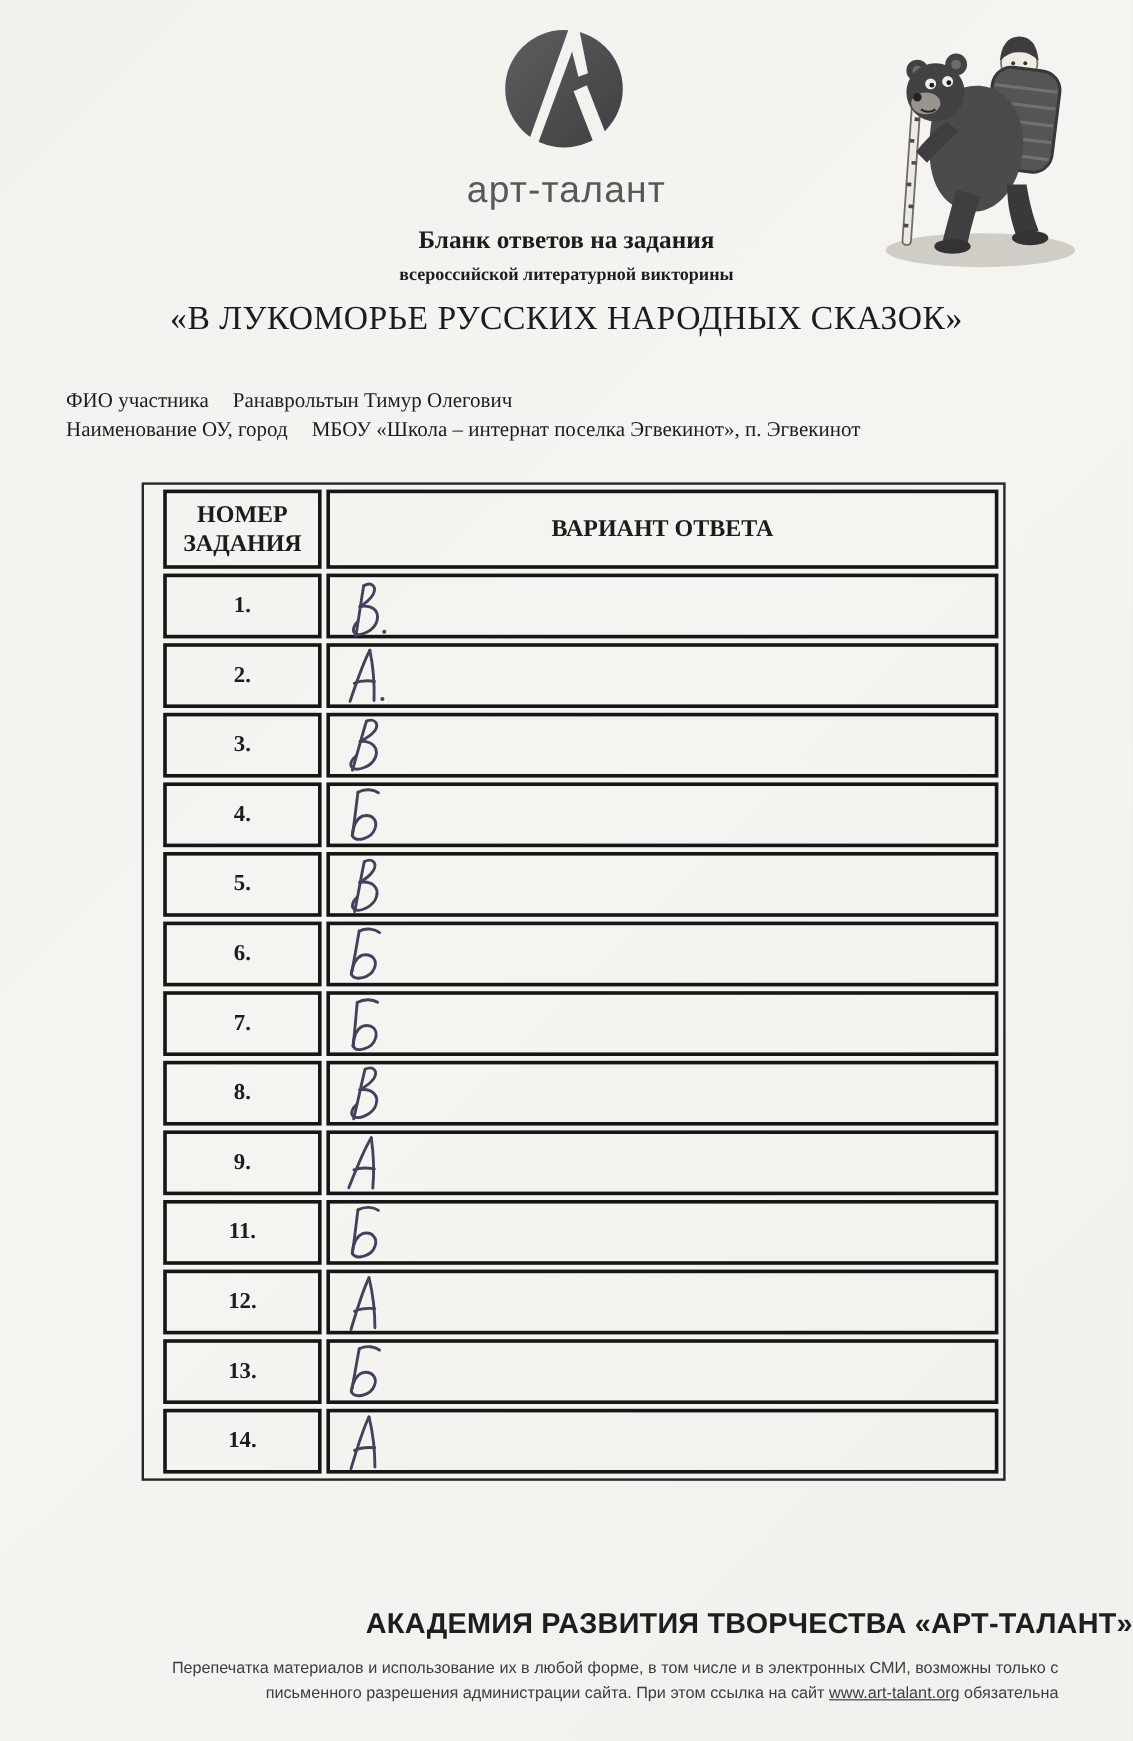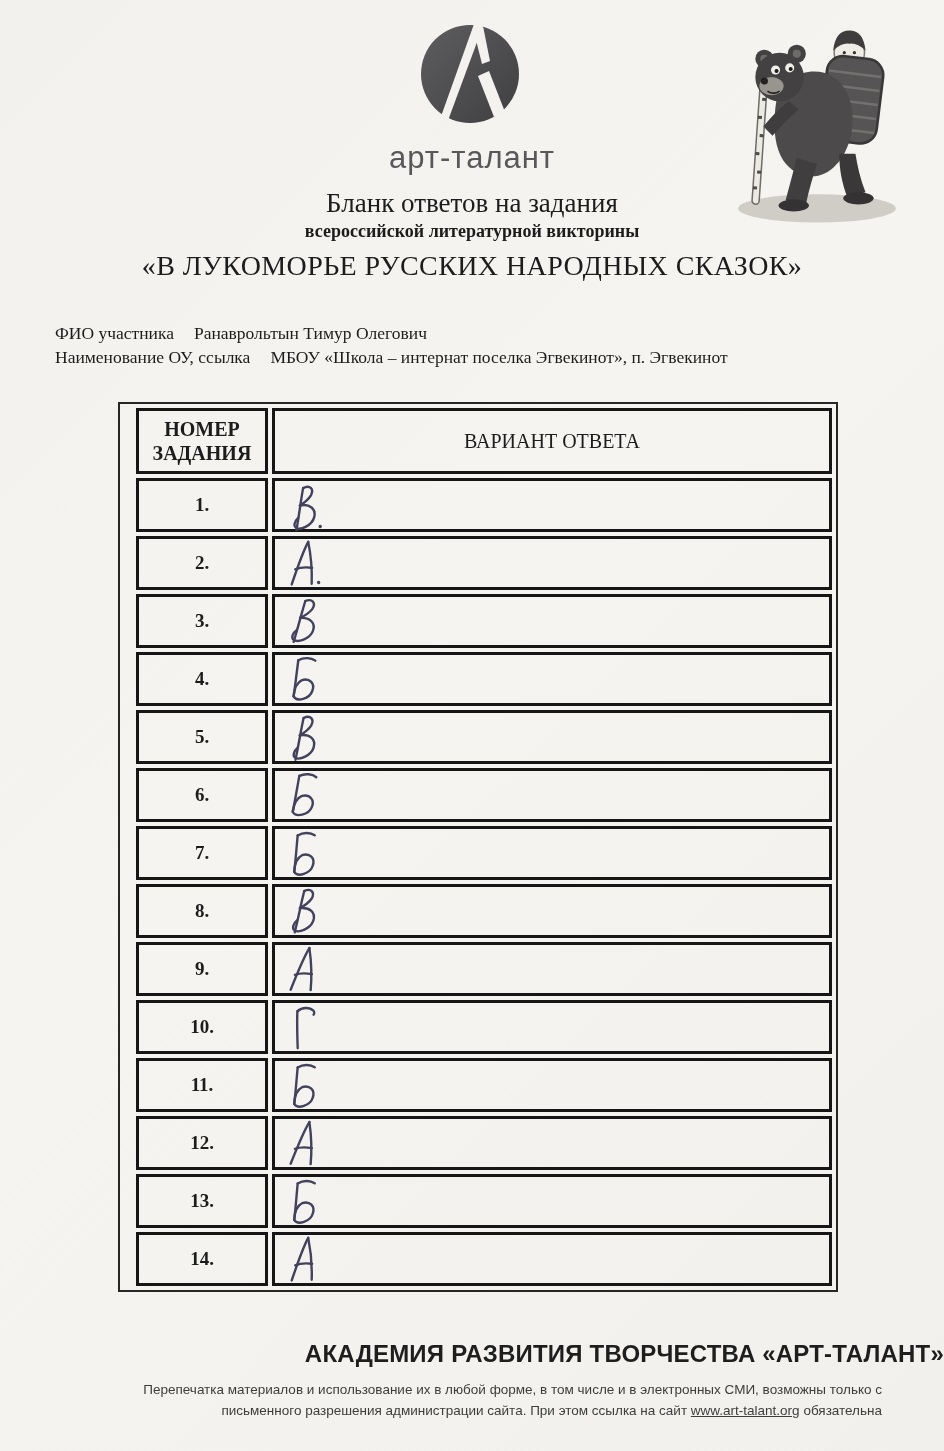--- a/index.html
+++ b/index.html
@@ -22,41 +22,41 @@
     position:absolute;top:140px;left:0;width:944px;text-align:center;
     font-family:"Liberation Sans", sans-serif;
     font-size:31px;font-weight:500;letter-spacing:1px;color:#58585a;
   }
 
   
   .bear{position:absolute;left:726px;top:18px;width:182px;height:208px;}
 
   
   .title-line{position:absolute;left:0;width:944px;text-align:center;}
-  .t1{top:188px;font-size:27px;font-weight:normal;}
-  .t2{top:221px;font-size:18px;font-weight:bold;}
+  .t1{top:188px;font-size:21px;font-weight:bold;}
+  .t2{top:221px;font-size:15px;font-weight:bold;}
   .t3{top:250px;font-size:28px;letter-spacing:.4px;}
 
   
   .info{position:absolute;left:55px;top:322px;font-size:17.5px;font-weight:normal;line-height:23.5px;}
   .info .lbl{margin-right:20px;}
 
   
   table.answers{
     position:absolute;left:118px;top:402px;width:720px;
     border-collapse:separate;border-spacing:4px;
     border:2px solid #262626;
     padding-left:12px;
   }
   table.answers th, table.answers td{
     border:3px solid #161616;background:transparent;padding:0;
   }
   th.col-num{width:126px;height:60px;font-size:20px;font-weight:bold;
     text-align:center;vertical-align:middle;white-space:pre-line;line-height:1.2;}
-  th.col-ans{height:60px;font-size:20px;font-weight:normal;text-align:center;vertical-align:middle;}
+  th.col-ans{height:60px;font-size:20px;font-weight:bold;text-align:center;vertical-align:middle;}
   td.num{height:48px;text-align:center;vertical-align:middle;font-size:19px;font-weight:bold;}
   td.ans{height:48px;vertical-align:middle;}
 
   
   .hw{
     display:block;width:40px;height:52px;margin:-3px 0 -5px 10px;
     color:#42425c;overflow:visible;transform:rotate(-2deg);
   }
   tbody tr:nth-child(odd) .hw{transform:rotate(-4deg) translateY(1px);}
   tbody tr:nth-child(3n) .hw{transform:rotate(1deg);}
@@ -168,21 +168,21 @@
 
   <div class="title-line t1">Бланк ответов на задания</div>
   <div class="title-line t2">всероссийской литературной викторины</div>
   <div class="title-line t3">«В ЛУКОМОРЬЕ РУССКИХ НАРОДНЫХ СКАЗОК»</div>
 
   <div class="info">
     <div>
       <span class="lbl">ФИО участника</span><span>Ранаврольтын Тимур Олегович</span>
     </div>
     <div>
-      <span class="lbl">Наименование ОУ, ссылка</span><span>МБОУ «Школа – интернат поселка Эгвекинот», п. Эгвекинот</span>
+      <span class="lbl">Наименование ОУ, город</span><span>МБОУ «Школа – интернат поселка Эгвекинот», п. Эгвекинот</span>
     </div>
   </div>
 
   <table class="answers">
     <thead>
       <tr>
         <th class="col-num">НОМЕР
 ЗАДАНИЯ</th>
         <th class="col-ans">ВАРИАНТ ОТВЕТА</th>
       </tr>
@@ -256,28 +256,20 @@
         </tr>
       <tr>
           <td class="num">9.</td>
           <td class="ans">
             <svg class="hw" viewBox="0 0 40 52">
               <use href="#hw-А"></use>
             </svg>
           </td>
         </tr>
       <tr>
-          <td class="num">10.</td>
-          <td class="ans">
-            <svg class="hw" viewBox="0 0 40 52">
-              <use href="#hw-Г"></use>
-            </svg>
-          </td>
-        </tr>
-      <tr>
           <td class="num">11.</td>
           <td class="ans">
             <svg class="hw" viewBox="0 0 40 52">
               <use href="#hw-Б"></use>
             </svg>
           </td>
         </tr>
       <tr>
           <td class="num">12.</td>
           <td class="ans">

